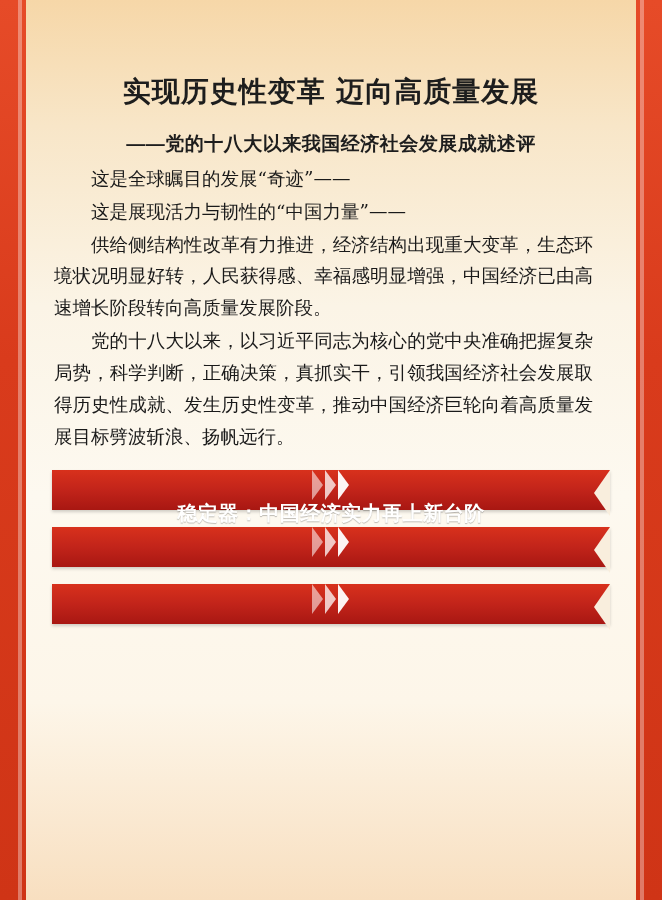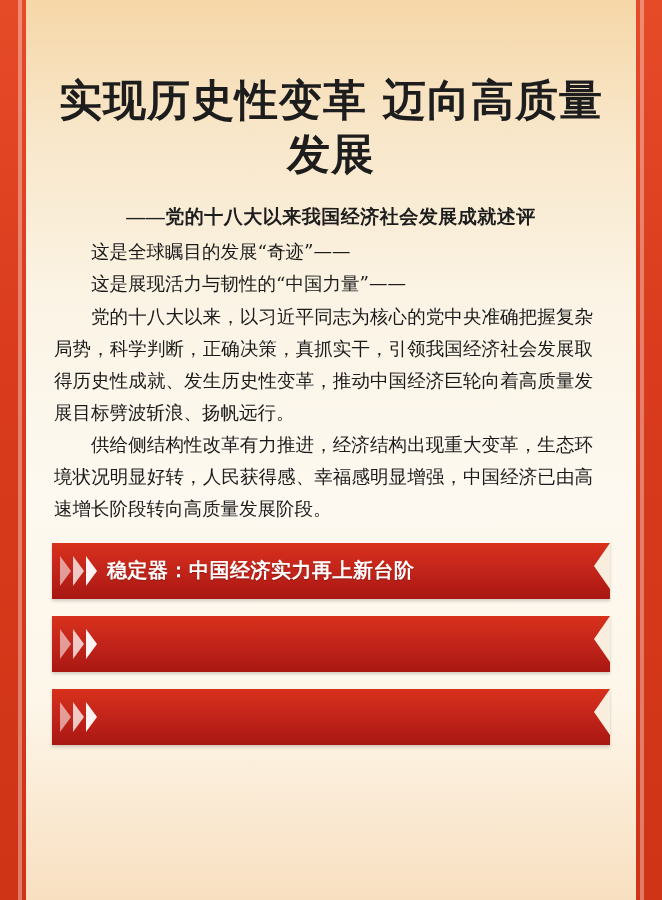--- a/index.html
+++ b/index.html
@@ -48,30 +48,30 @@
     top: 0;
     bottom: 0;
     padding: 26px 24px 18px 24px;
     box-sizing: border-box;
   }
 
   .title {
     text-align: center;
     font-family: "DejaVu Serif", serif;
     font-weight: bold;
-    font-size: 43px;
+    font-size: 28px;
     letter-spacing: 1px;
     color: #1d1d1d;
     margin-top: 48px;
     margin-bottom: 0;
     line-height: 1.25;
   }
   .subtitle {
     text-align: center;
-    font-family: Liberation Serif, serif;
+    font-family: Liberation Sans, sans-serif;
     font-weight: bold;
     font-size: 19px;
     color: #1d1d1d;
     margin-top: 22px;
     margin-bottom: 6px;
     letter-spacing: 0.5px;
   }
 
   .body-text {
     font-family: "DejaVu Serif", serif;
@@ -84,26 +84,27 @@
     padding: 0 4px;
     text-indent: 2em;
   }
 
   .banners {
     margin: 18px 0 0 0;
     padding: 0 2px;
   }
   .banner {
     position: relative;
-    height: 56px;
+    height: 40px;
     margin-bottom: 17px;
     display: flex;
     align-items: center;
     background: linear-gradient(180deg, #d8311c 0%, #c2241a 50%, #a81712 100%);
     box-shadow: 0 2px 3px rgba(0,0,0,0.18);
+    flex-direction: column;
   }
   .banner::after {
     
     content: "";
     position: absolute;
     right: -0px;
     top: 0;
     width: 0;
     height: 0;
     border-top: 23px solid transparent;
@@ -151,22 +152,22 @@
     <div class="edge-inner"></div>
   </div>
 
   <div class="content">
 
     <h1 class="title">实现历史性变革 迈向高质量发展</h1>
     <h2 class="subtitle">——党的十八大以来我国经济社会发展成就述评</h2>
 
     <p class="body-text">这是全球瞩目的发展“奇迹”——</p>
     <p class="body-text">这是展现活力与韧性的“中国力量”——</p>
+    <p class="body-text">供给侧结构性改革有力推进，经济结构出现重大变革，生态环境状况明显好转，人民获得感、幸福感明显增强，中国经济已由高速增长阶段转向高质量发展阶段。</p>
     <p class="body-text">党的十八大以来，以习近平同志为核心的党中央准确把握复杂局势，科学判断，正确决策，真抓实干，引领我国经济社会发展取得历史性成就、发生历史性变革，推动中国经济巨轮向着高质量发展目标劈波斩浪、扬帆远行。</p>
-    <p class="body-text">供给侧结构性改革有力推进，经济结构出现重大变革，生态环境状况明显好转，人民获得感、幸福感明显增强，中国经济已由高速增长阶段转向高质量发展阶段。</p>
 
     <div class="banners">
 
       <div class="banner">
         <div class="chevrons">
           <span class="chev c1"></span>
             <span class="chev c2"></span>
             <span class="chev c3"></span>
         </div>
         <span class="banner-text">稳定器：中国经济实力再上新台阶</span>

